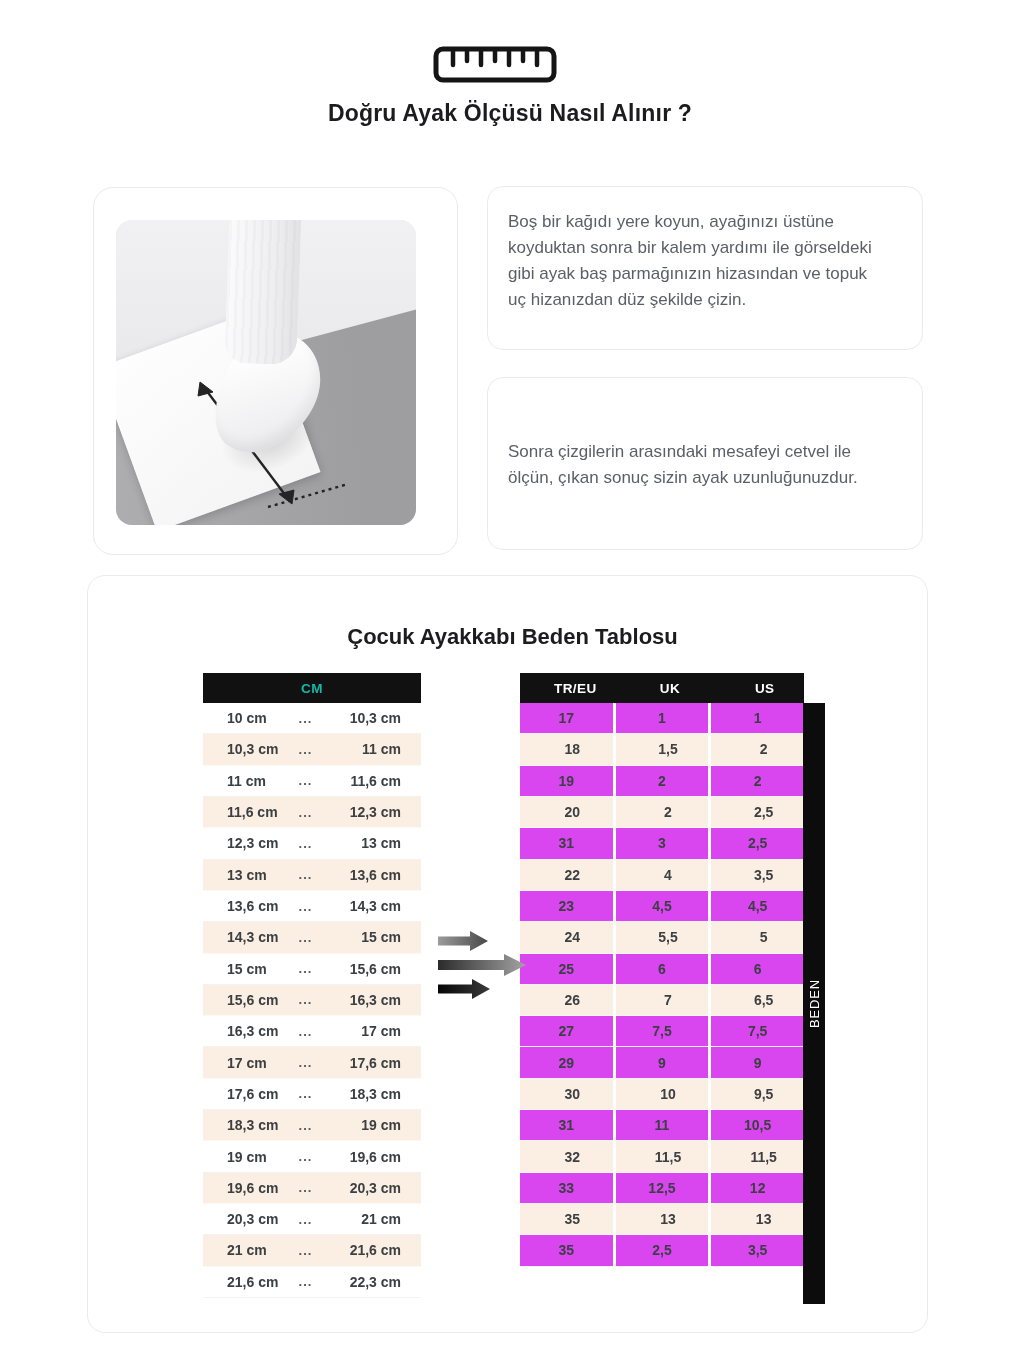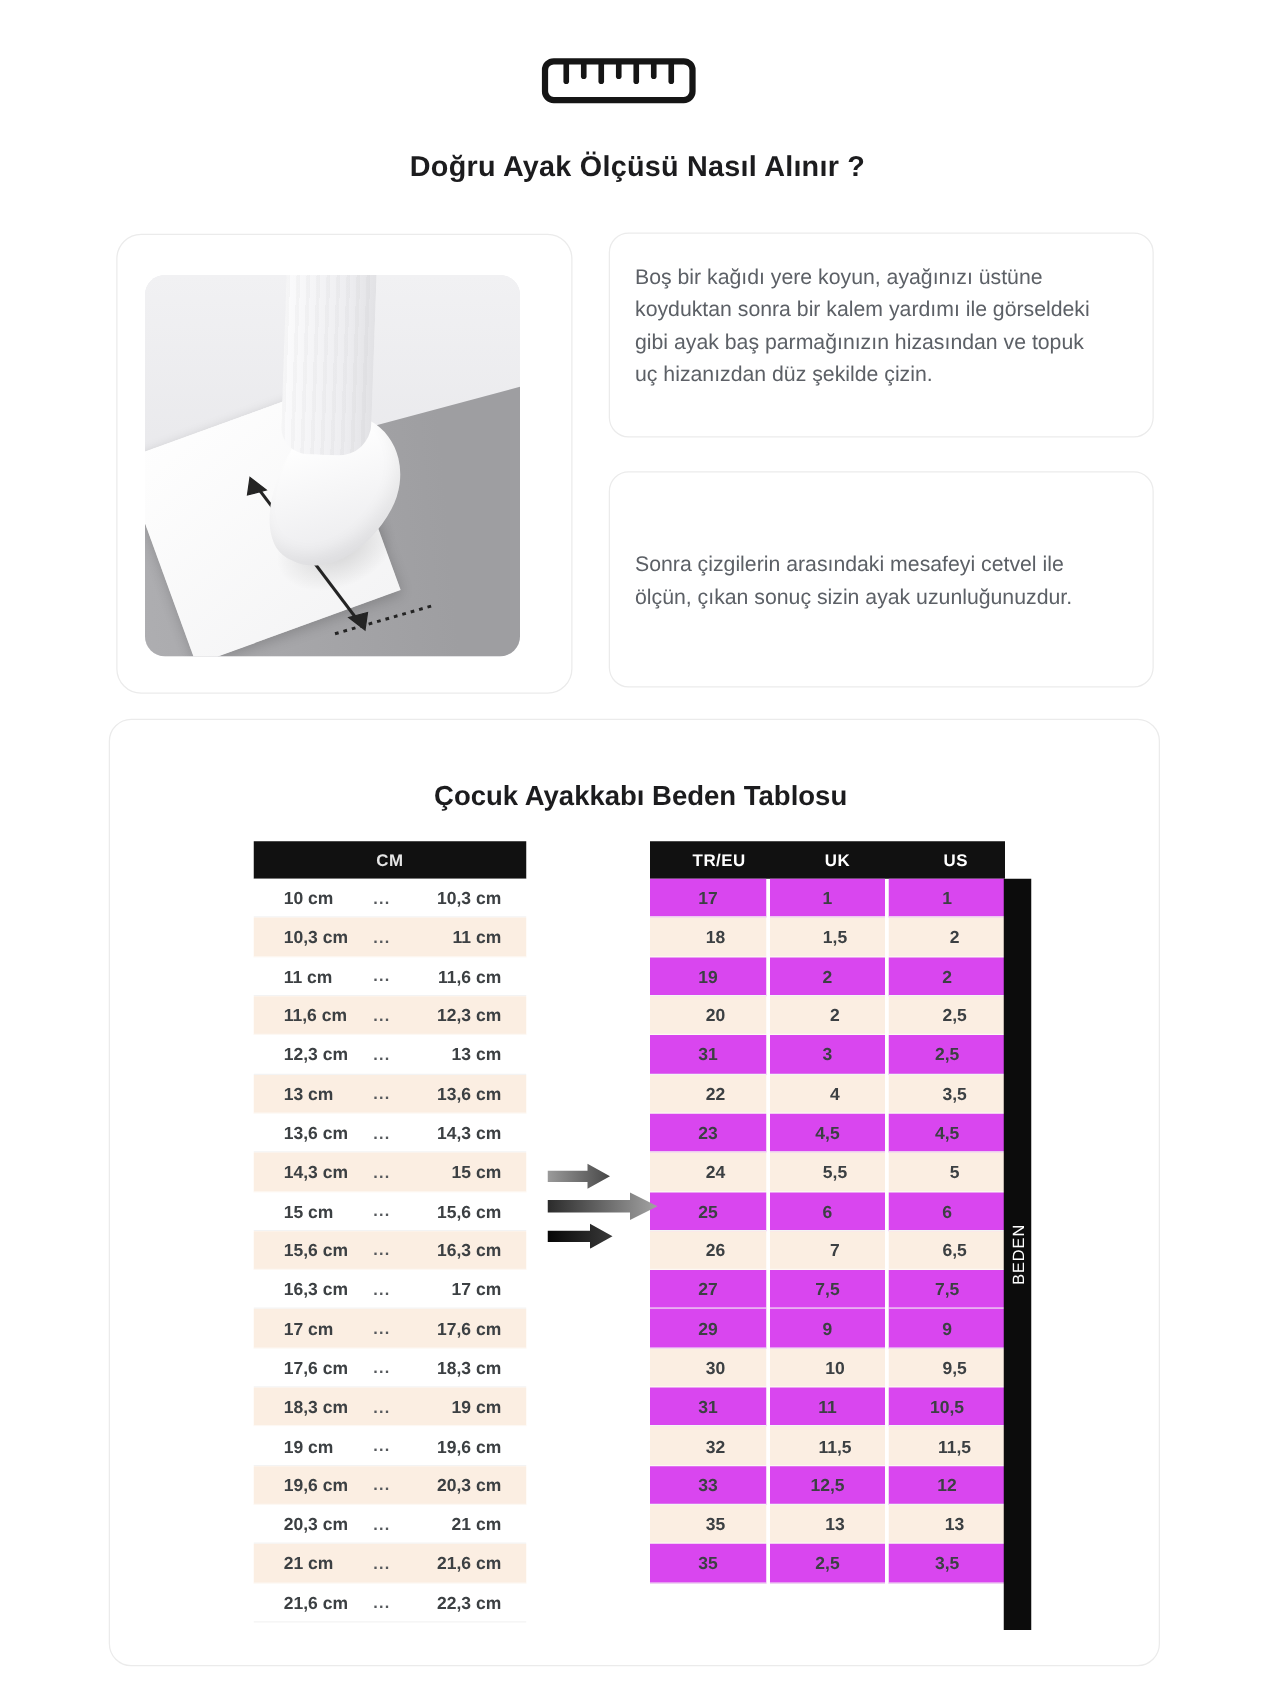--- a/index.html
+++ b/index.html
@@ -5,21 +5,21 @@
   html,body { margin:0; padding:0; background:#ffffff; }
   .page {
     position:relative; width:1020px; height:1360px; background:#ffffff;
     font-family:"Liberation Sans","DejaVu Sans",sans-serif; overflow:hidden;
     color:#3c4043;
   }
   
   .ruler-wrap { position:absolute; left:433px; top:46px; width:124px; height:38px; }
   
   .main-title {
-    position:absolute; left:0; top:120px; width:1020px; margin:0;
+    position:absolute; left:0; top:100px; width:1020px; margin:0;
     text-align:center; font-size:23px; font-weight:bold; color:#1c1c1e; letter-spacing:.2px;
   }
   
   .photo-card {
     position:absolute; left:93px; top:187px; width:365px; height:368px;
     border:1px solid #ebebeb; border-radius:20px; background:#fff; box-sizing:border-box;
   }
   .photo {
     position:absolute; left:22px; top:32px; width:300px; height:305px;
     border-radius:16px; overflow:hidden; background:#ececee;
@@ -71,21 +71,21 @@
   .table-card {
     position:absolute; left:87px; top:575px; width:841px; height:758px;
     border:1px solid #ebebeb; border-radius:18px; background:#fff; box-sizing:border-box;
   }
   .table-title {
     position:absolute; left:0; top:43px; width:100%; margin:5px; text-align:center;
     font-size:22px; font-weight:bold; color:#1c1c1e;
   }
   .cm-header {
     position:absolute; left:115px; top:97px; width:218px; height:30px;
-    background:var(--header-bg,#111); color:#e5e5e5; display:flex; align-items:center; justify-content:center;
+    background:var(--header-bg,#111); color:#14b8a6; display:flex; align-items:center; justify-content:center;
     font-size:13.5px; font-weight:600; letter-spacing:.4px;
   }
   .sizes-header {
     position:absolute; left:432px; top:97px; width:284px; height:30px;
     background:var(--header-bg,#111); color:#fff; display:grid; grid-template-columns:1fr 1fr 1fr;
   }
   .sizes-header span {
     display:flex; align-items:center; justify-content:center;
     font-size:13.5px; font-weight:600; letter-spacing:.4px;padding-left:16px;
   }

